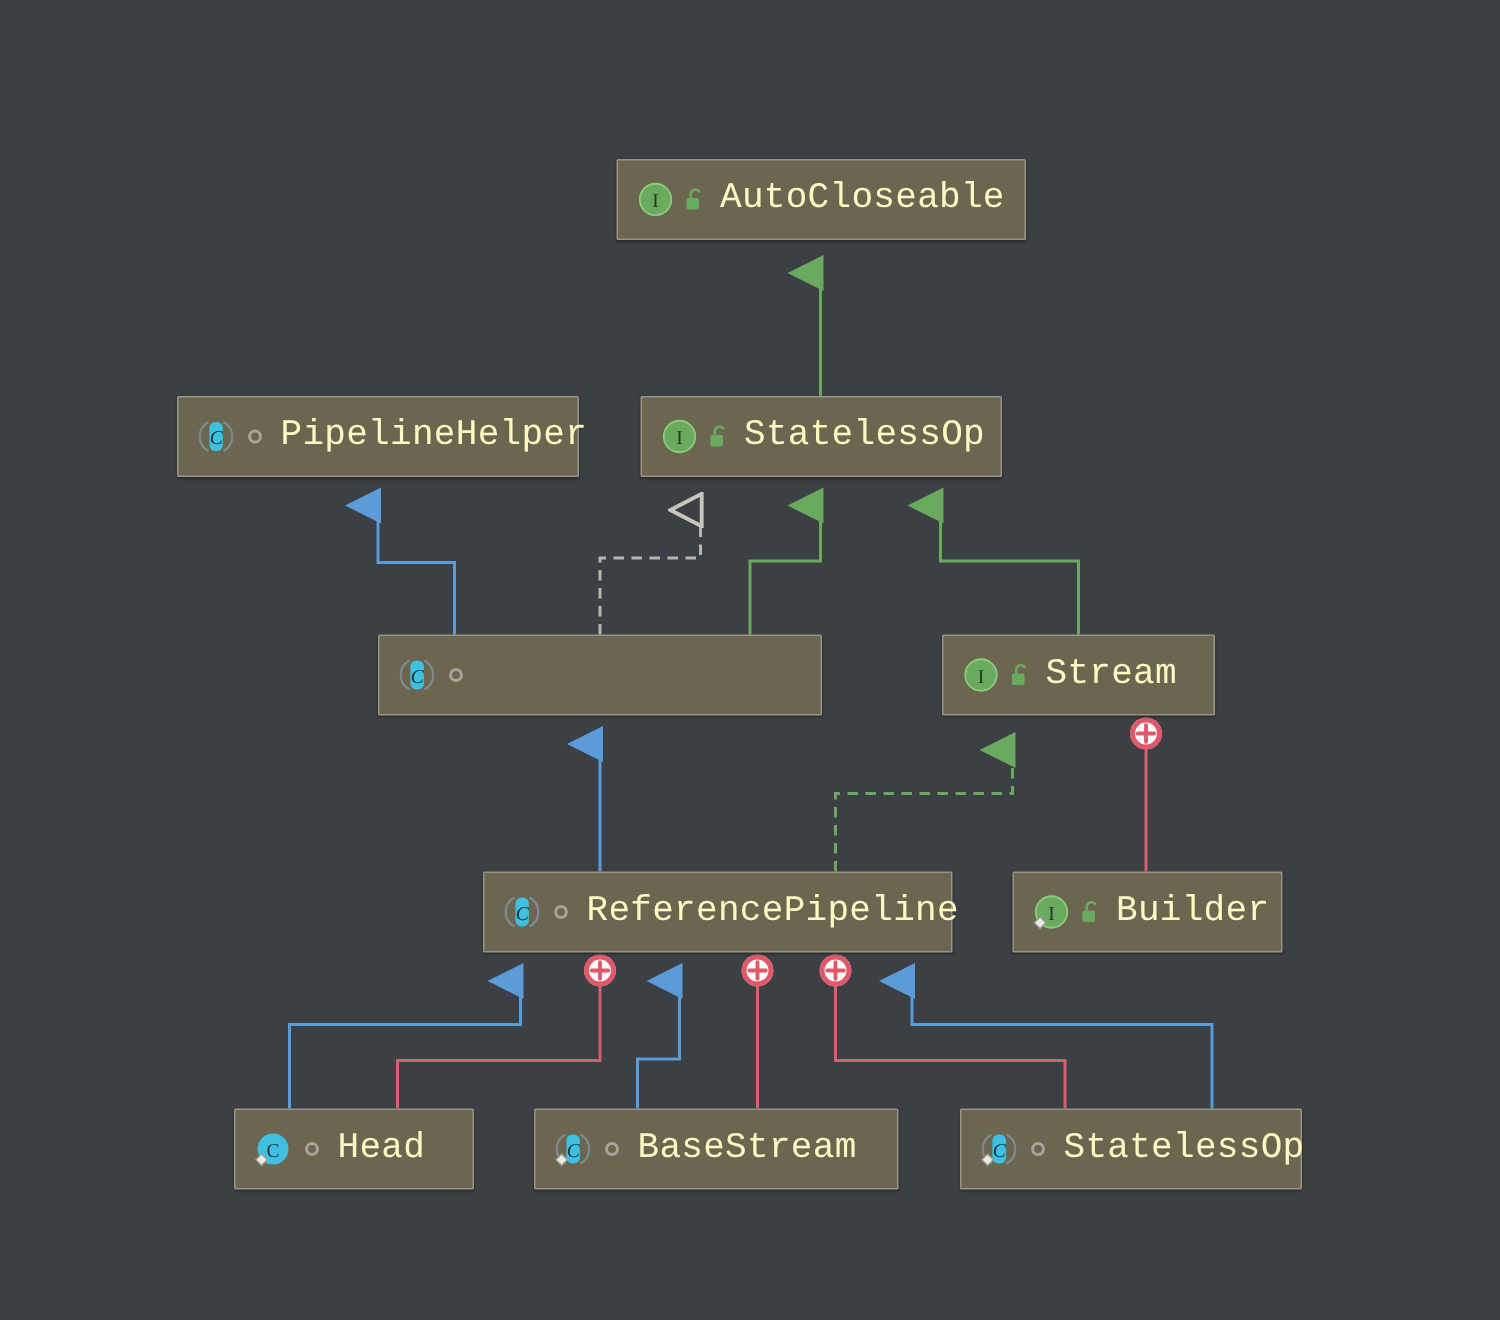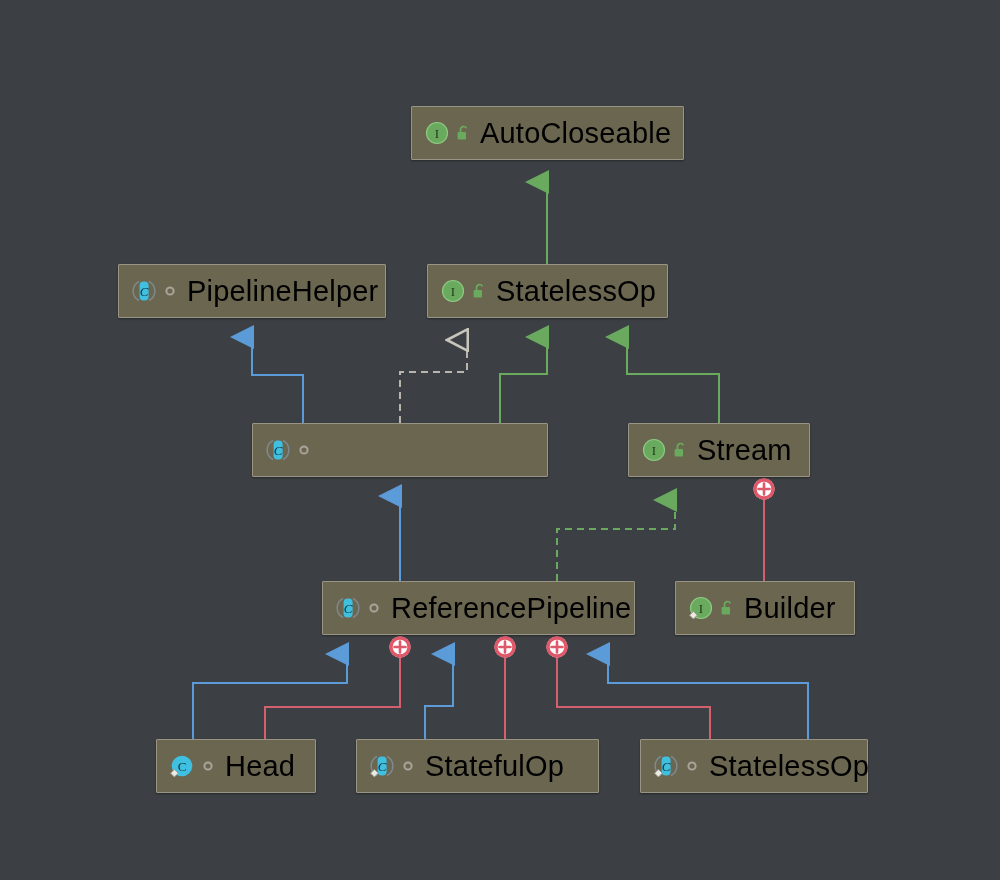--- a/index.html
+++ b/index.html
@@ -47,25 +47,26 @@
     position: relative;
     width: 18px;
     height: 22px;
     flex: 0 0 18px;
     margin-right: 8px;
     display: flex;
     align-items: center;
     justify-content: center;
   }
   .node-label {
-    color: #000000;
-    font-size: 29px;
+    color: #fef9c3;
+    font-size: 24px;
     letter-spacing: 0.2px;
     white-space: nowrap;
     line-height: 1;
+    font-family: Liberation Mono, monospace;
   }
 </style>
 </head>
 <body>
 
 <div id="stage">
 
   <svg id="edge-layer" viewBox="0 0 1000 880" xmlns="http://www.w3.org/2000/svg">
     <defs>
       <marker id="tri-green" viewBox="0 0 12 12" refX="6" refY="11" markerWidth="12" markerHeight="12" orient="auto-start-reverse">
@@ -293,21 +294,21 @@
         <g>
           <path d="M5.4 16.4 L9.2 20.2 L5.4 24 L1.6 20.2 Z" fill="#eceae2" stroke="#9c9a92" stroke-width="0.9"></path>
         </g>
       </svg>
     </span>
     <span class="vis-icon">
       <svg width="12" height="12" viewBox="0 0 12 12">
         <circle cx="6" cy="6" r="3.6" fill="none" stroke="#a8a49a" stroke-width="2"></circle>
       </svg>
     </span>
-    <span class="node-label">StatefulOp</span>
+    <span class="node-label">BaseStream</span>
   </div>
 
   <div class="uml-node" style="left:640px; top:739px; width:228px; height:54px;">
     <span class="node-icon">
       <svg width="26" height="26" viewBox="0 0 26 26">
         <path d="M8 3.3 a11 11 0 0 0 0 19.4" fill="none" stroke="#7e8a90" stroke-width="1.5"></path>
         <path d="M18 3.3 a11 11 0 0 1 0 19.4" fill="none" stroke="#7e8a90" stroke-width="1.5"></path>
         <rect x="8.6" y="3.4" width="9" height="19.2" rx="4" fill="#3fc0e0"></rect>
         <text x="13.1" y="18" text-anchor="middle" font-family="'Liberation Serif',serif" font-size="13" font-style="italic" fill="#10323c">C</text>
         <g>

